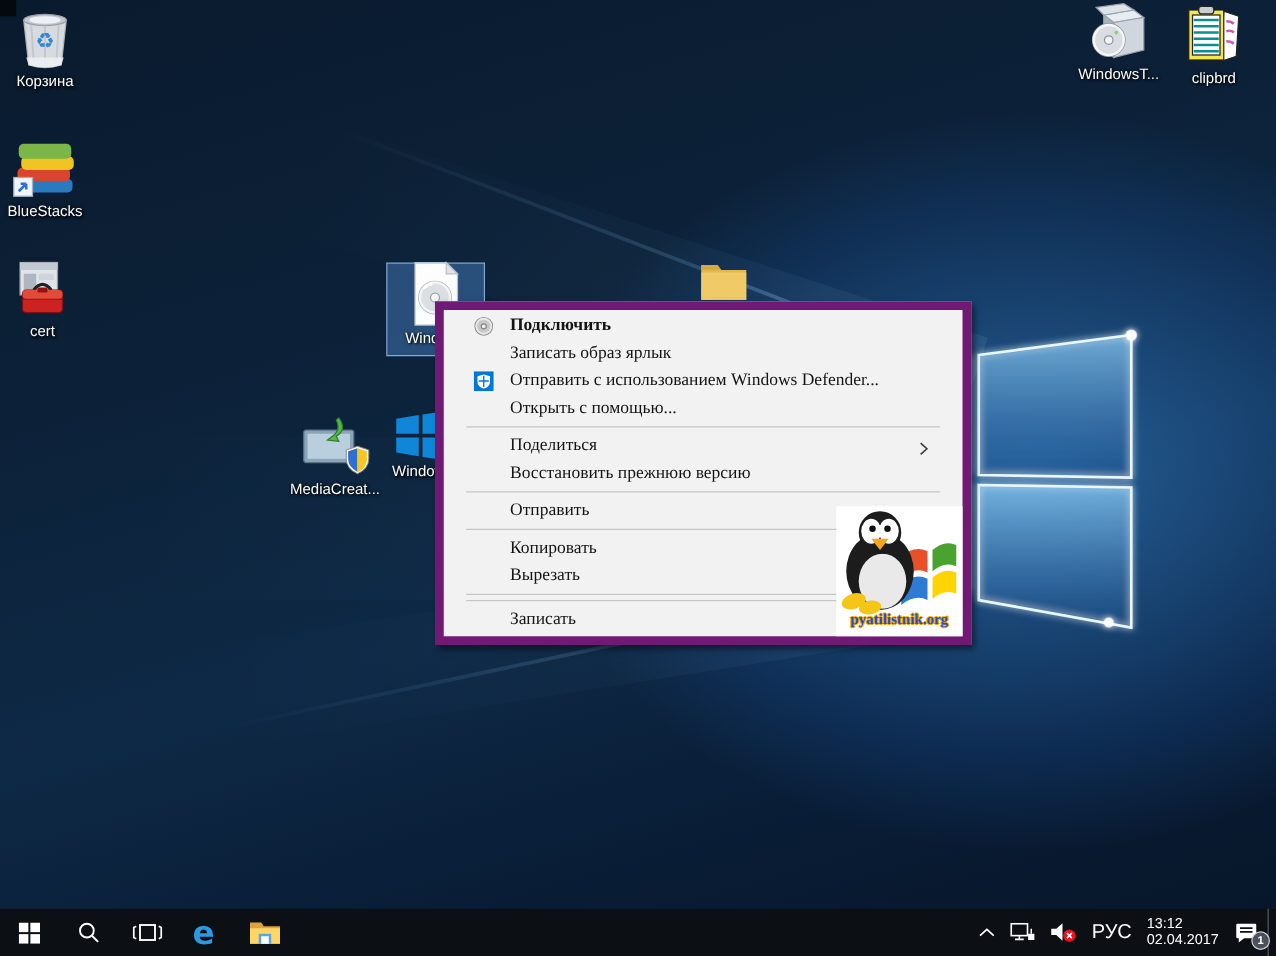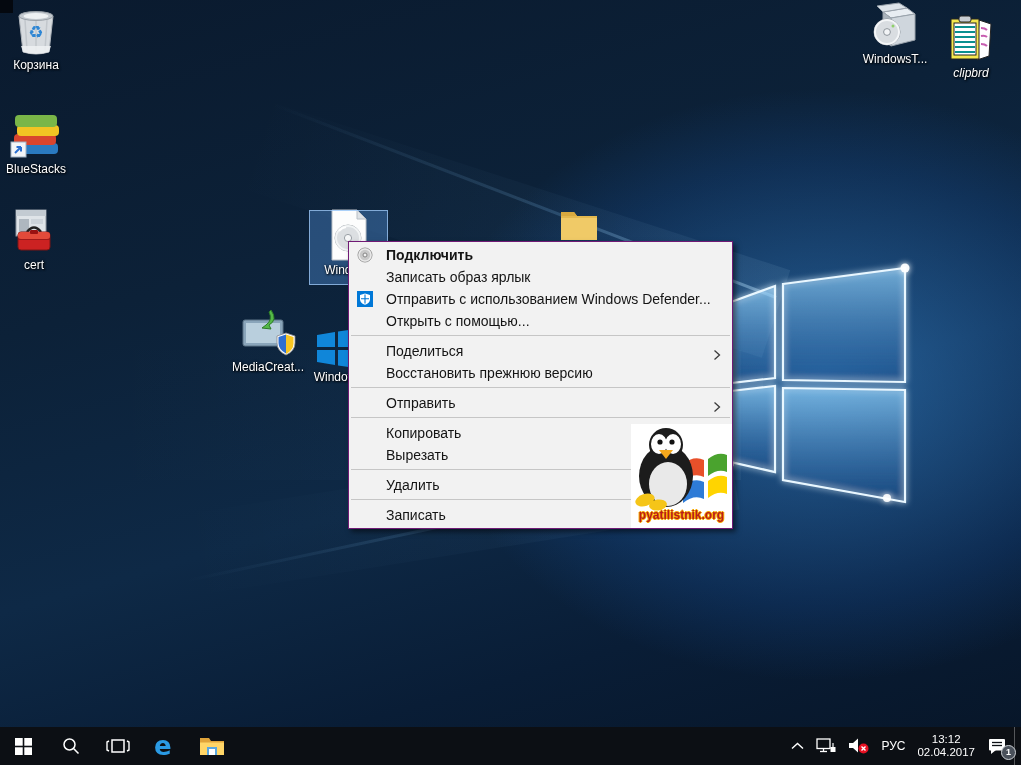--- a/index.html
+++ b/index.html
@@ -23,49 +23,49 @@
 
   
   .dicon{position:absolute;width:76px;text-align:center;cursor:pointer;}
   .dicon .ic{height:50px;display:flex;align-items:flex-end;justify-content:center;}
   .dicon .lbl{margin-top:3px;font-size:12px;line-height:13px;color:#fff;
     text-shadow:1px 1px 2px rgba(0,0,0,.95),0 0 3px rgba(0,0,0,.7);}
   .dicon.selected{background:rgba(88,152,228,.38);outline:1px solid rgba(160,205,255,.8);}
   .i-recycle{left:-2px;top:6px;}
   .i-bluestacks{left:-2px;top:110px;}
   .i-cert{left:-4px;top:206px;}
-  .i-media{left:222px;top:308px;width:92px;}
+  .i-media{left:222px;top:332px;width:92px;}
   .i-winapp{left:300px;top:318px;}
   .i-iso{left:310px;top:211px;width:77px;height:73px;}
   .i-wint{left:853px;top:0;width:84px;}
-  .i-clip{left:929px;top:14px;width:84px;font-style:italic;}
+  .i-clip{left:929px;top:3px;width:84px;}
   .i-folder{position:absolute;left:559px;top:208px;cursor:pointer;}
 
   
   .cmenu{position:absolute;left:348px;top:241px;width:383px;z-index:10;
-    background:#f2f2f2;border:1px solid #701a75;padding:2px 0;
-    box-shadow:3px 3px 5px rgba(0,0,0,.5);font-size:14px;color:#141414;}
+    background:#f2f2f2;border:7px solid #701a75;padding:2px 16px;
+    box-shadow:3px 3px 5px rgba(0,0,0,.5);font-size:14px;color:#141414;font-family:Liberation Serif, serif;}
   .mitem{position:relative;height:22px;line-height:22px;padding-left:37px;cursor:pointer;white-space:nowrap;}
   .mitem.bold{font-weight:bold;}
   .mi-ic{position:absolute;left:8px;top:3px;width:16px;height:16px;}
   .sub{position:absolute;right:11px;top:5px;}
   .msep{height:1px;background:#c6c6c6;margin:3px 2px 4px 2px;}
   .wm{position:absolute;right:0;bottom:0;width:101px;height:104px;background:#fff;overflow:hidden;}
   .wm-text{position:absolute;left:0;right:0;bottom:6px;text-align:center;
-    font-size:12px;font-weight:bold;color:#b91c1c;letter-spacing:0;
+    font-size:12px;font-weight:bold;color:#1d4ed8;letter-spacing:0;
     text-shadow:-1px 0 #f6a800,1px 0 #f6a800,0 -1px #f6a800,0 1px #f6a800;}
 
   
   .taskbar{position:absolute;left:0;bottom:0;width:100%;height:38px;z-index:20;
     background:#0c0f14;display:flex;align-items:center;}
   .tbtn{width:47px;height:38px;display:flex;align-items:center;justify-content:center;cursor:pointer;}
   .tray{margin-left:auto;display:flex;align-items:center;height:38px;color:#fff;}
   .tray .titem{display:flex;align-items:center;justify-content:center;height:38px;padding:0 6px;cursor:pointer;}
-  .lang{font-size:12px;padding:0 9px;}
-  .clock{font-size:11.5px;line-height:13px;text-align:center;padding:0 8px;}
+  .lang{font-size:16px;padding:0 9px;}
+  .clock{font-size:11.5px;line-height:13px;text-align:left;padding:0 8px;}
   .ac{position:relative;}
   .badge{position:absolute;right:-2px;bottom:5px;width:13px;height:13px;border-radius:50%;
     background:#4a515b;border:1px solid #cfd3d8;color:#fff;font-size:9px;line-height:13px;
     text-align:center;font-weight:bold;}
   .show-desktop{width:6px;height:38px;border-left:1px solid rgba(255,255,255,.3);cursor:pointer;}
 </style>
 </head>
 <body>
 
 <div class="screen">
@@ -284,23 +284,20 @@
 
     <div class="mitem">
       <span>Копировать</span>
     </div>
     <div class="mitem">
       <span>Вырезать</span>
     </div>
 
     <div class="msep"></div>
 
-    <div class="mitem">
-      <span>Удалить</span>
-    </div>
 
     <div class="msep"></div>
 
     <div class="mitem">
       <span>Записать</span>
     </div>
 
     <div class="wm">
       <svg width="101" height="90" viewBox="0 0 101 90">
         <path d="M52 40 q11 -9 21 -4 l0 17 q-10 -5 -21 4 z" fill="#e8502a"></path>

